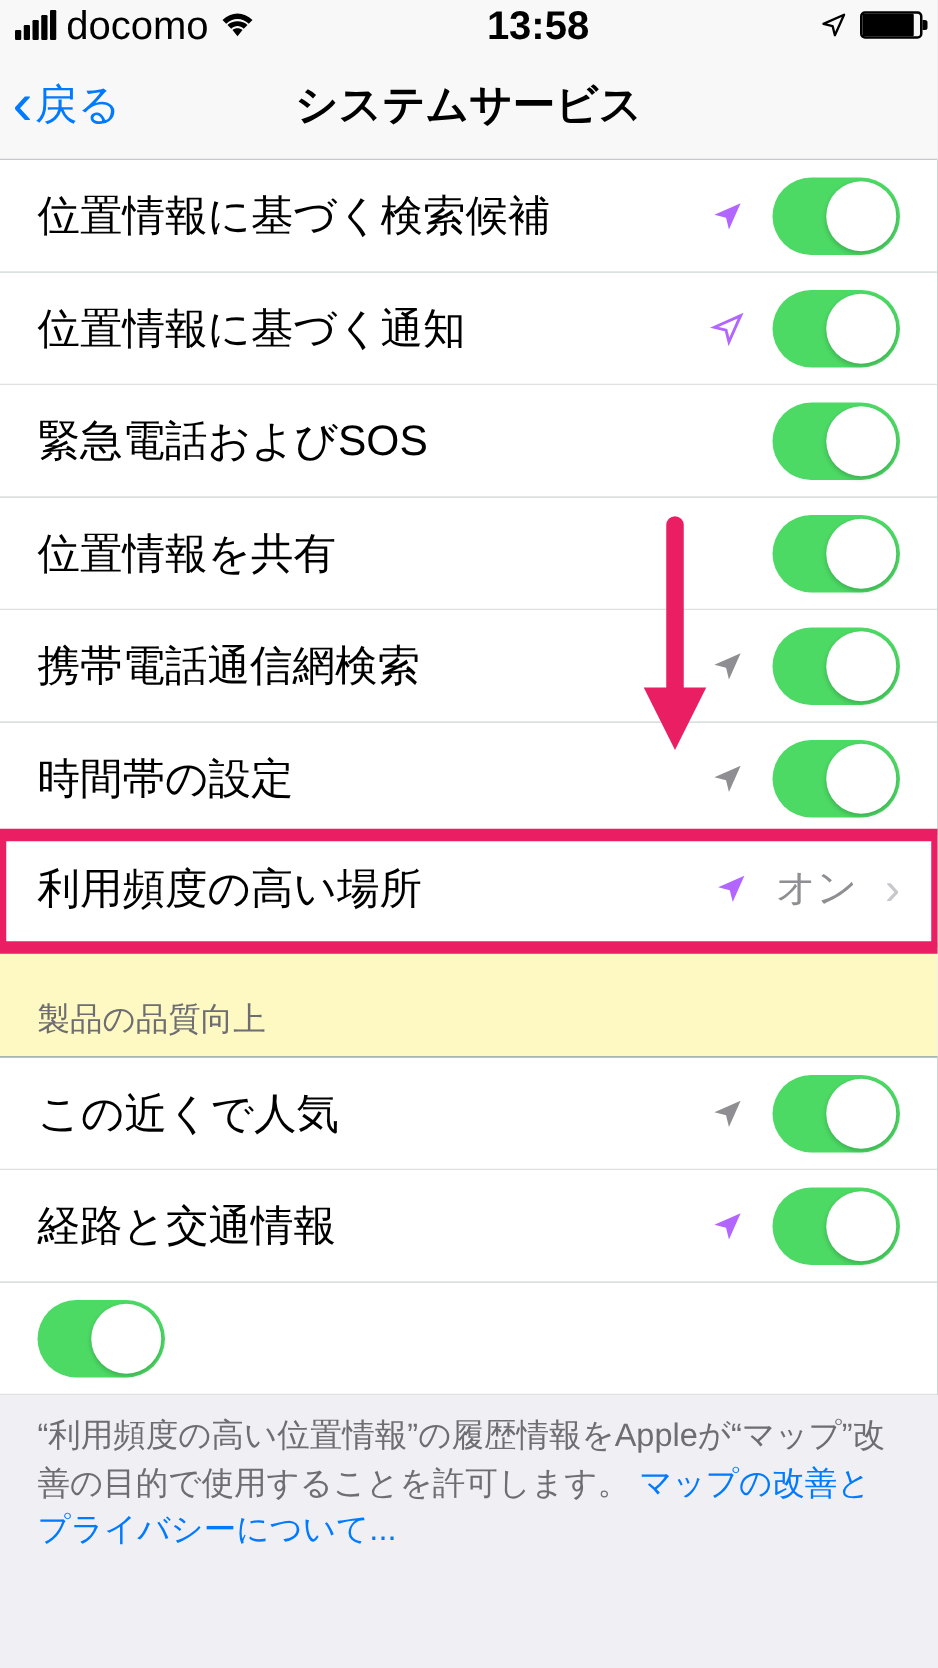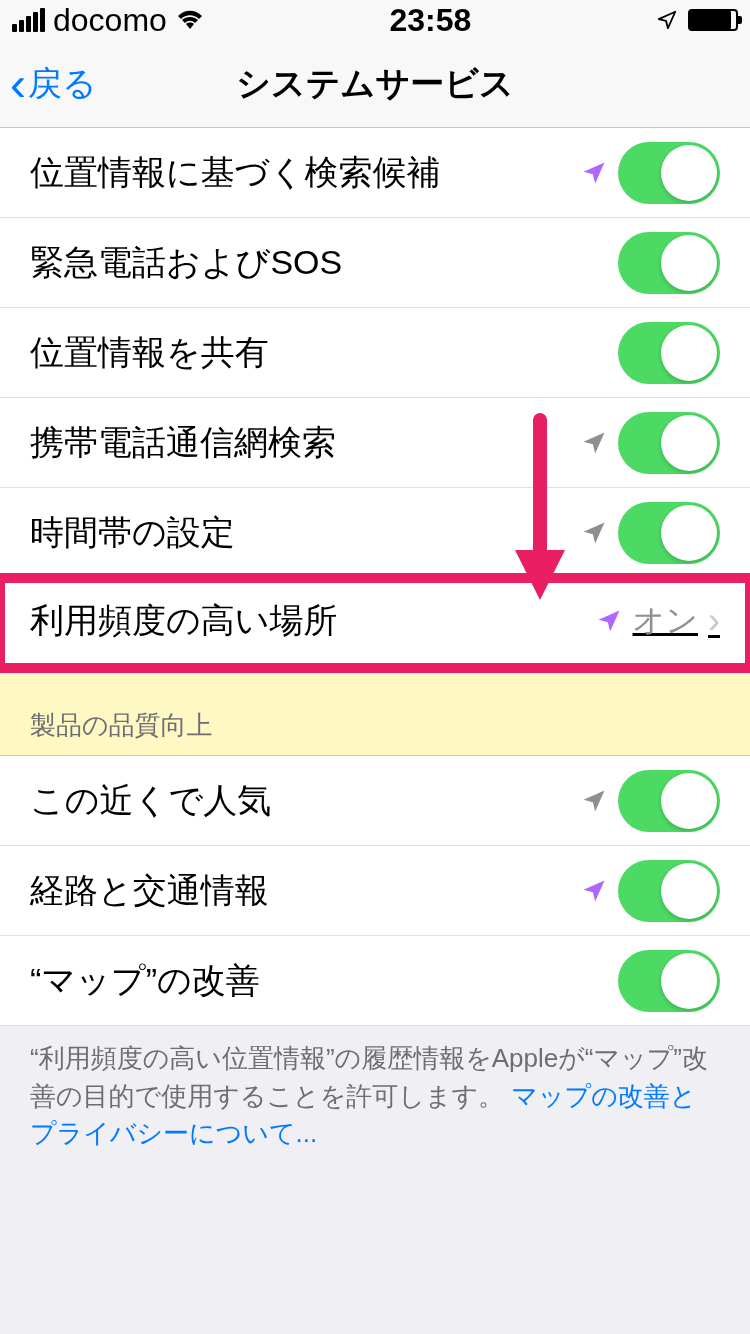--- a/index.html
+++ b/index.html
@@ -22,21 +22,21 @@
   .nav-bar { height: 88px; background: #f8f8f8; border-bottom: 1px solid #c8c7cc; display: flex; align-items: center; position: relative; }
   .back-btn { display: flex; align-items: center; color: #007aff; font-size: 34px; padding-left: 10px; }
   .back-chevron { font-size: 48px; font-weight: 300; line-height: 1; margin-right: 2px; }
   .nav-title { position: absolute; left: 0; right: 0; text-align: center; font-size: 34px; font-weight: 600; pointer-events: none; }
   
   
   .list { background: #14532d; }
   .row { height: 90px; display: flex; align-items: center; padding: 0 30px; border-bottom: 1px solid #e0e0e0; position: relative; background:#fff;}
   .row:first-child { border-top: none; }
   .row-label { font-size: 34px; flex: 1; color:#000; }
-  .row-right { display: flex; align-items: center; gap: 10px; text-decoration: underline; }
+  .row-right { display: flex; align-items: center; gap: 22px; }
   .row-value { font-size: 32px; color: #8e8e93; }
   
   
   .loc-arrow { width: 28px; height: 28px; }
   .loc-arrow.purple path { fill: #b265ff; }
   .loc-arrow.purple-outline path { fill: none; stroke: #b265ff; stroke-width: 2; }
   .loc-arrow.gray path { fill: #8e8e93; }
   
   
   .toggle { width: 102px; height: 62px; background: #4cd964; border-radius: 31px; position: relative; }
@@ -71,21 +71,21 @@
         <span></span>
         <span></span>
       </div>
     <span>docomo</span>
     <span class="wifi-icon">
       <svg viewBox="0 0 30 22">
           <path d="M15 20 L11 15 C13 13 17 13 19 15 Z M7 11 C11 7 19 7 23 11 L20 14 C17 11 13 11 10 14 Z M3 7 C10 0 20 0 27 7 L24 10 C19 5 11 5 6 10 Z" fill="#000"></path>
         </svg>
     </span>
   </div>
-  <div style="font-weight:600">23:58</div>
+  <div style="font-weight:600">13:58</div>
   <div class="status-right">
     <span class="location-status">
       <svg viewBox="0 0 24 24">
           <path d="M3 11 L21 3 L13 21 L11 13 Z" fill="none" stroke="#000" stroke-width="2" stroke-linejoin="round"></path>
         </svg>
     </span>
     <div class="battery">
         <div class="battery-fill"></div>
       </div>
   </div>
@@ -97,20 +97,31 @@
     <span>戻る</span>
   </div>
   <div class="nav-title">システムサービス</div>
 </div>
 
 <div class="list" id="group1">
     <div class="row">
       <span class="row-label">位置情報に基づく検索候補</span>
       <div class="row-right">
         <svg class="loc-arrow purple" viewBox="0 0 24 24">
+          <path d="M3 11 L21 3 L13 21 L11 13 Z"></path>
+        </svg>
+        <div class="toggle">
+          <div class="knob"></div>
+        </div>
+      </div>
+    </div>
+    <div class="row">
+      <span class="row-label">位置情報に基づく通知</span>
+      <div class="row-right">
+        <svg class="loc-arrow purple-outline" viewBox="0 0 24 24">
           <path d="M3 11 L21 3 L13 21 L11 13 Z"></path>
         </svg>
         <div class="toggle">
           <div class="knob"></div>
         </div>
       </div>
     </div>
     <div class="row">
       <span class="row-label">緊急電話およびSOS</span>
       <div class="row-right">
@@ -183,21 +194,20 @@
       <div class="row-right">
         <svg class="loc-arrow purple" viewBox="0 0 24 24">
           <path d="M3 11 L21 3 L13 21 L11 13 Z"></path>
         </svg>
         <div class="toggle">
           <div class="knob"></div>
         </div>
       </div>
     </div>
     <div class="row">
-      <span class="row-label">“マップ”の改善</span>
       <div class="row-right">
 
         <div class="toggle">
           <div class="knob"></div>
         </div>
       </div>
     </div>
   </div>
 
 <div class="footer">

